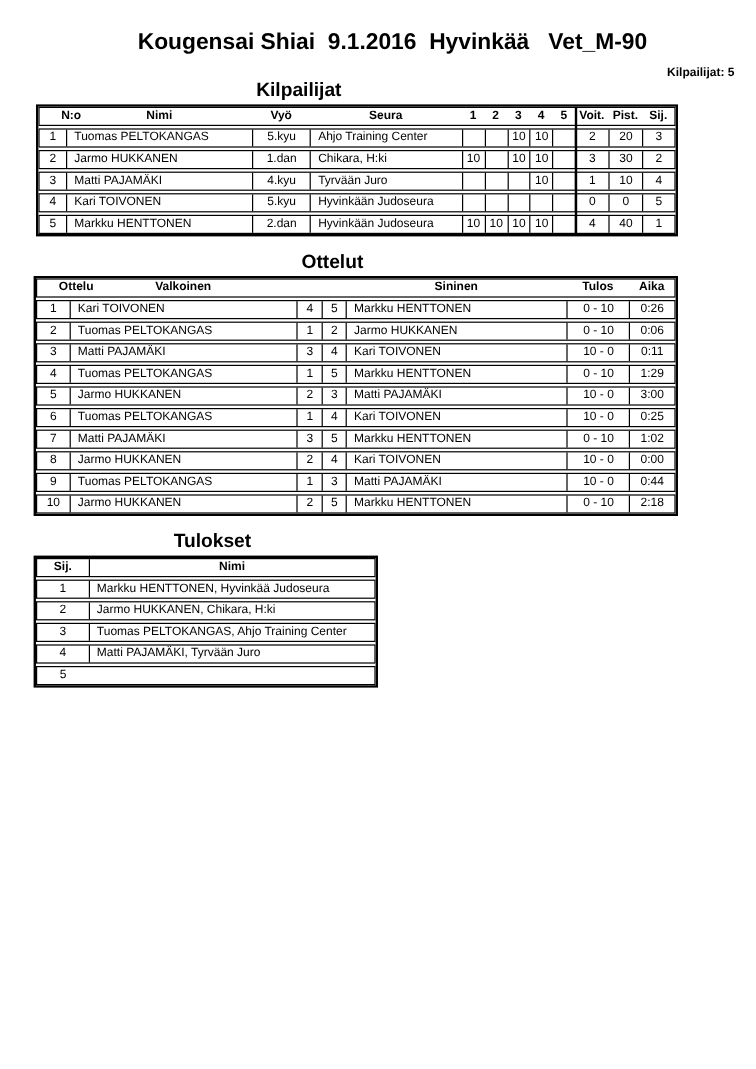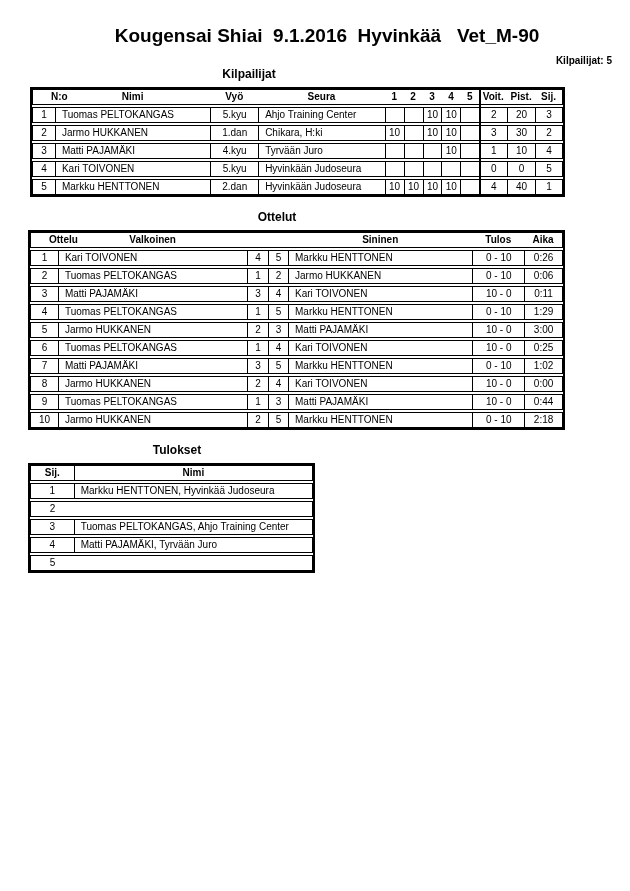--- a/index.html
+++ b/index.html
@@ -9,21 +9,21 @@
   }
   .abs { position:absolute; }
   .title {
     top:25px; left:0; width:630px; text-align:center;
     font-size:19px; font-weight:bold; white-space:pre;padding-left:12px;
   }
   .meta {
     top:55px; left:14px; width:598px; text-align:right;
     font-size:10px; font-weight:bold;
   }
-  .sect { font-size:12px; font-weight:bold; width:200px; text-align:center; }
+  .sect { font-size:16px; font-weight:bold; width:200px; text-align:center; }
   .sect.k { top:67px;  left:149px; }
   .sect.o { top:210px; left:177px; }
   .sect.t { top:443px; left:77px;  }
 
   .tblwrap { border:2px solid #000; box-sizing:border-box; background:#fff; position:absolute; }
   .t1 { left:30px; top:87px;  width:535px; }
   .t2 { left:28px; top:230px; width:537px; }
   .t3 { left:28px; top:463px; width:287px; }
 
   .r, .hr {
@@ -263,20 +263,21 @@
     <div class="c w-place ctr">Sij.</div>
     <div class="c w-rname ctr hsep">Nimi</div>
   </div>
 
 <div class="r">
       <div class="c w-place ctr">1</div>
       <div class="c w-rname lft">Markku HENTTONEN, Hyvinkää Judoseura</div>
     </div>
     <div class="r">
       <div class="c w-place ctr">2</div>
+      <div class="c w-rname lft">Jarmo HUKKANEN, Chikara, H:ki</div>
     </div>
     <div class="r">
       <div class="c w-place ctr">3</div>
       <div class="c w-rname lft">Tuomas PELTOKANGAS, Ahjo Training Center</div>
     </div>
     <div class="r">
       <div class="c w-place ctr">4</div>
       <div class="c w-rname lft">Matti PAJAMÄKI, Tyrvään Juro</div>
     </div>
     <div class="r">

